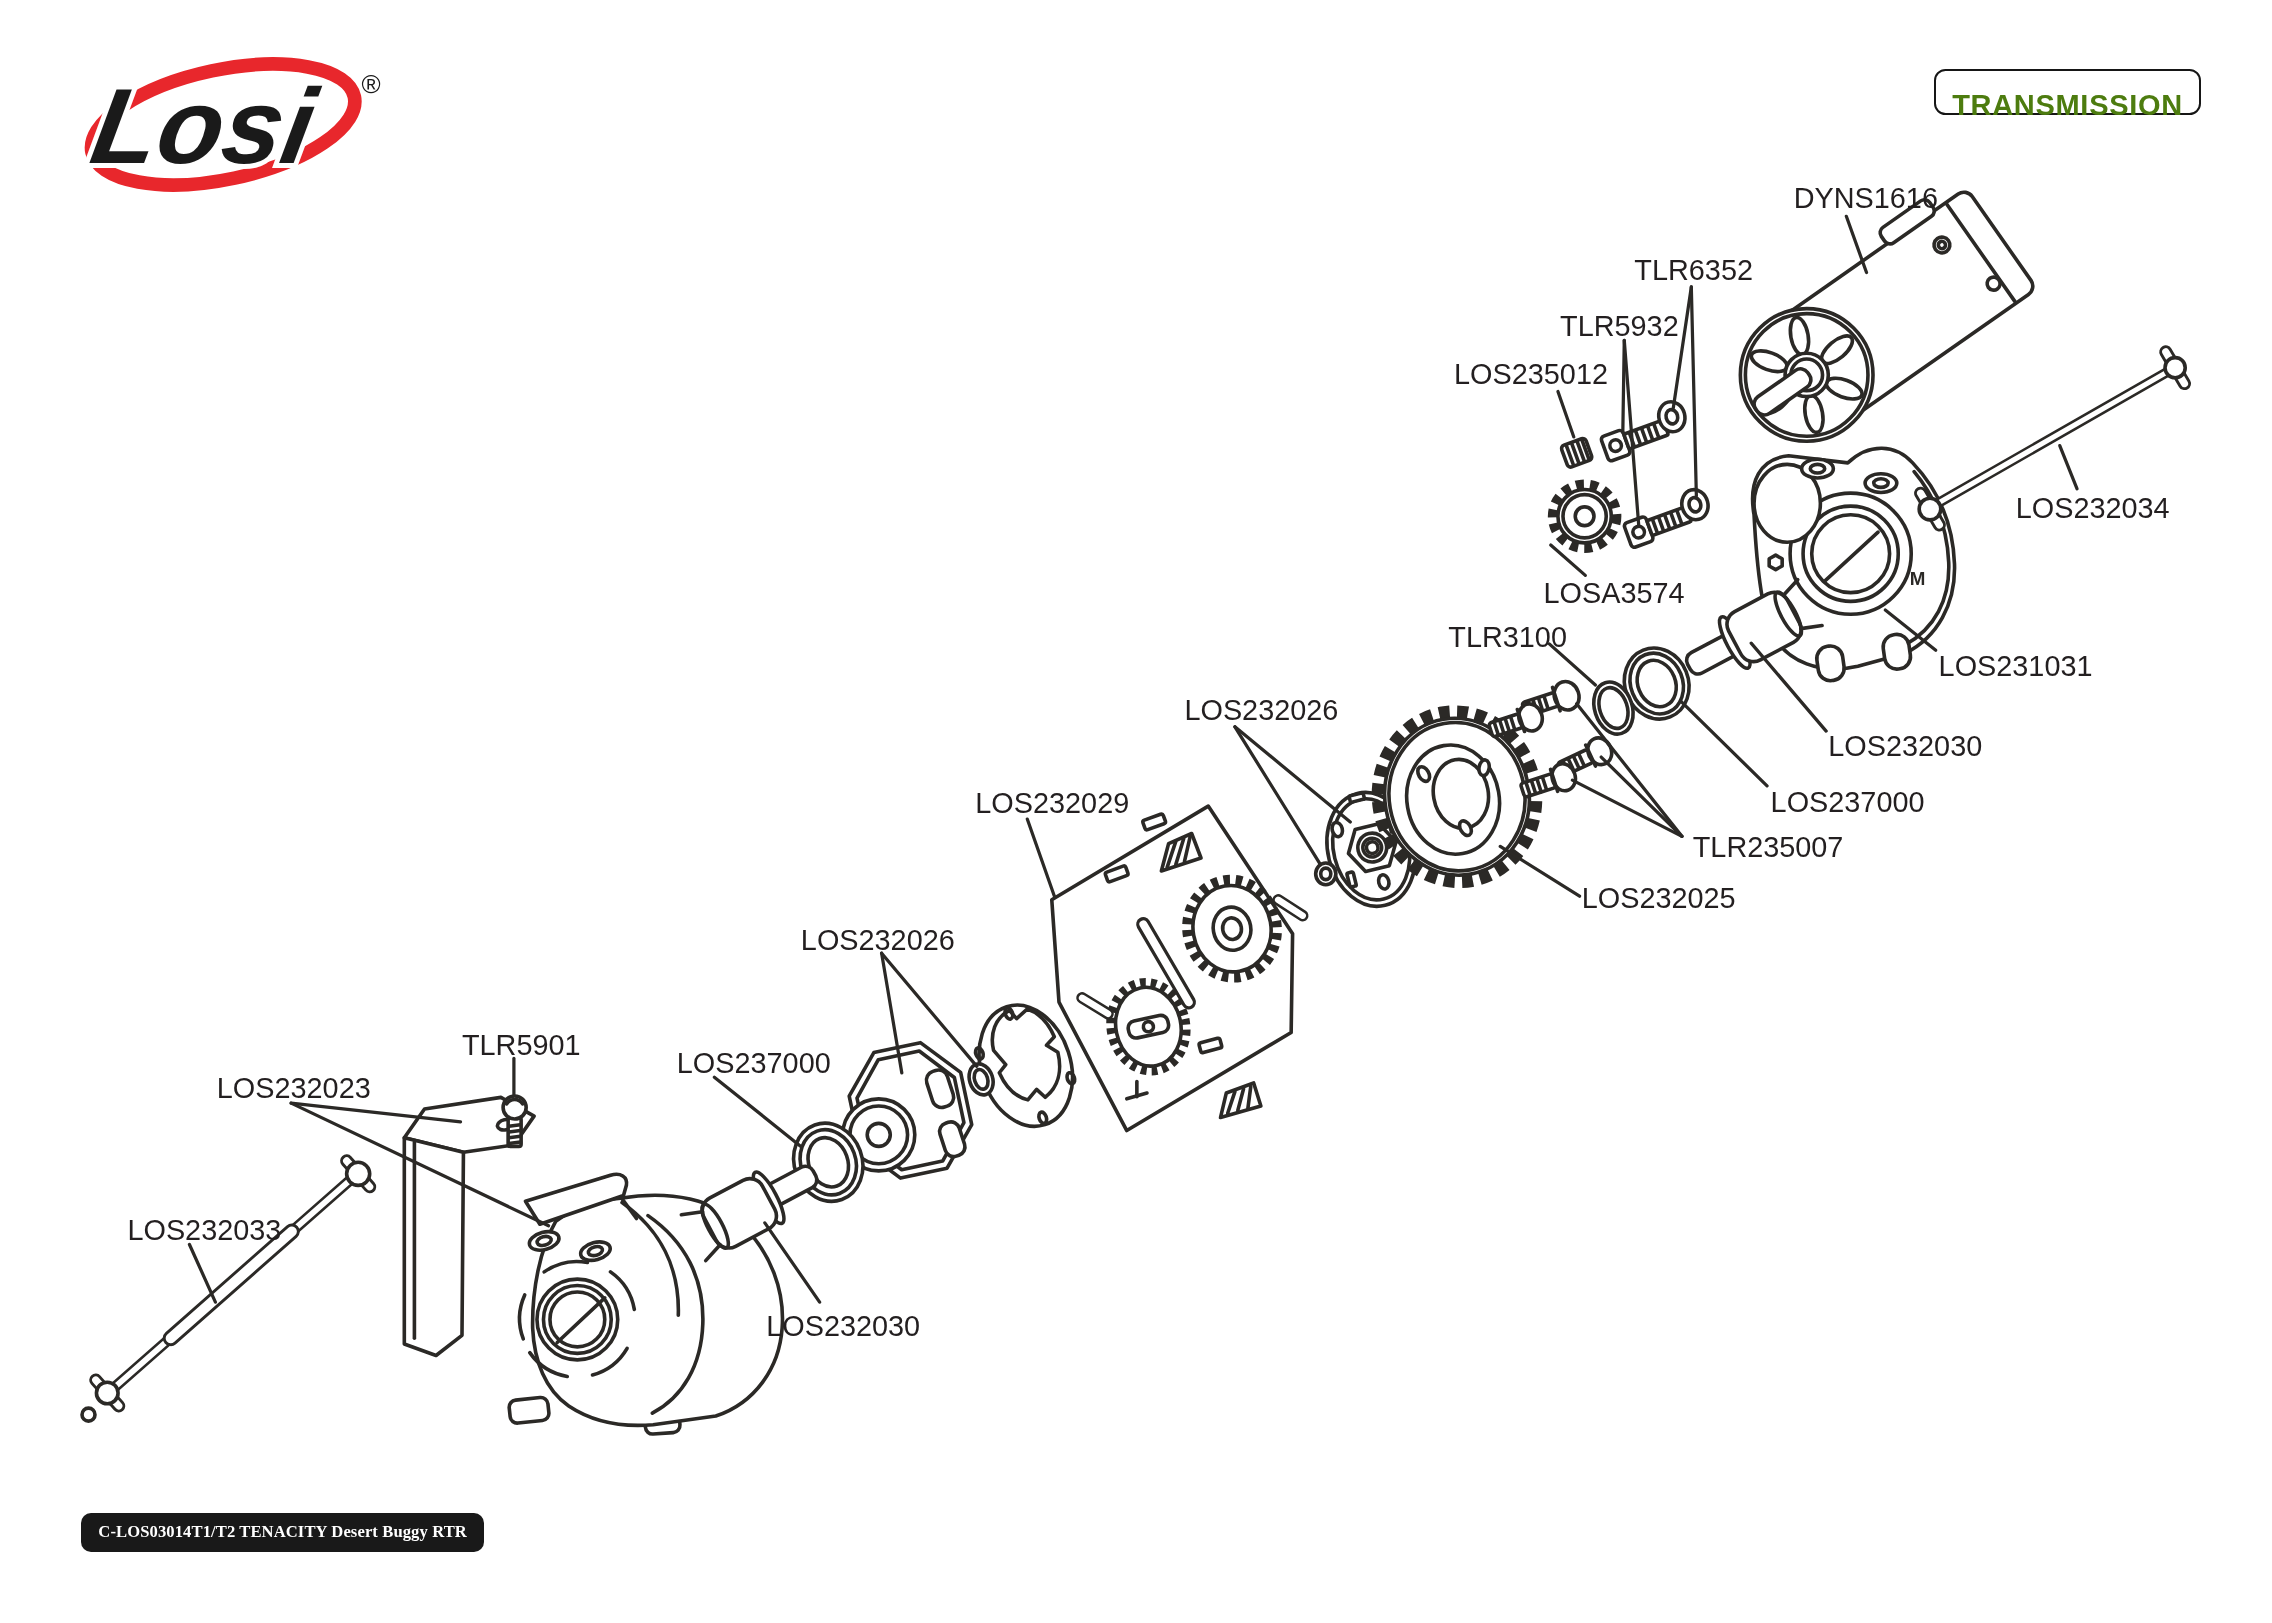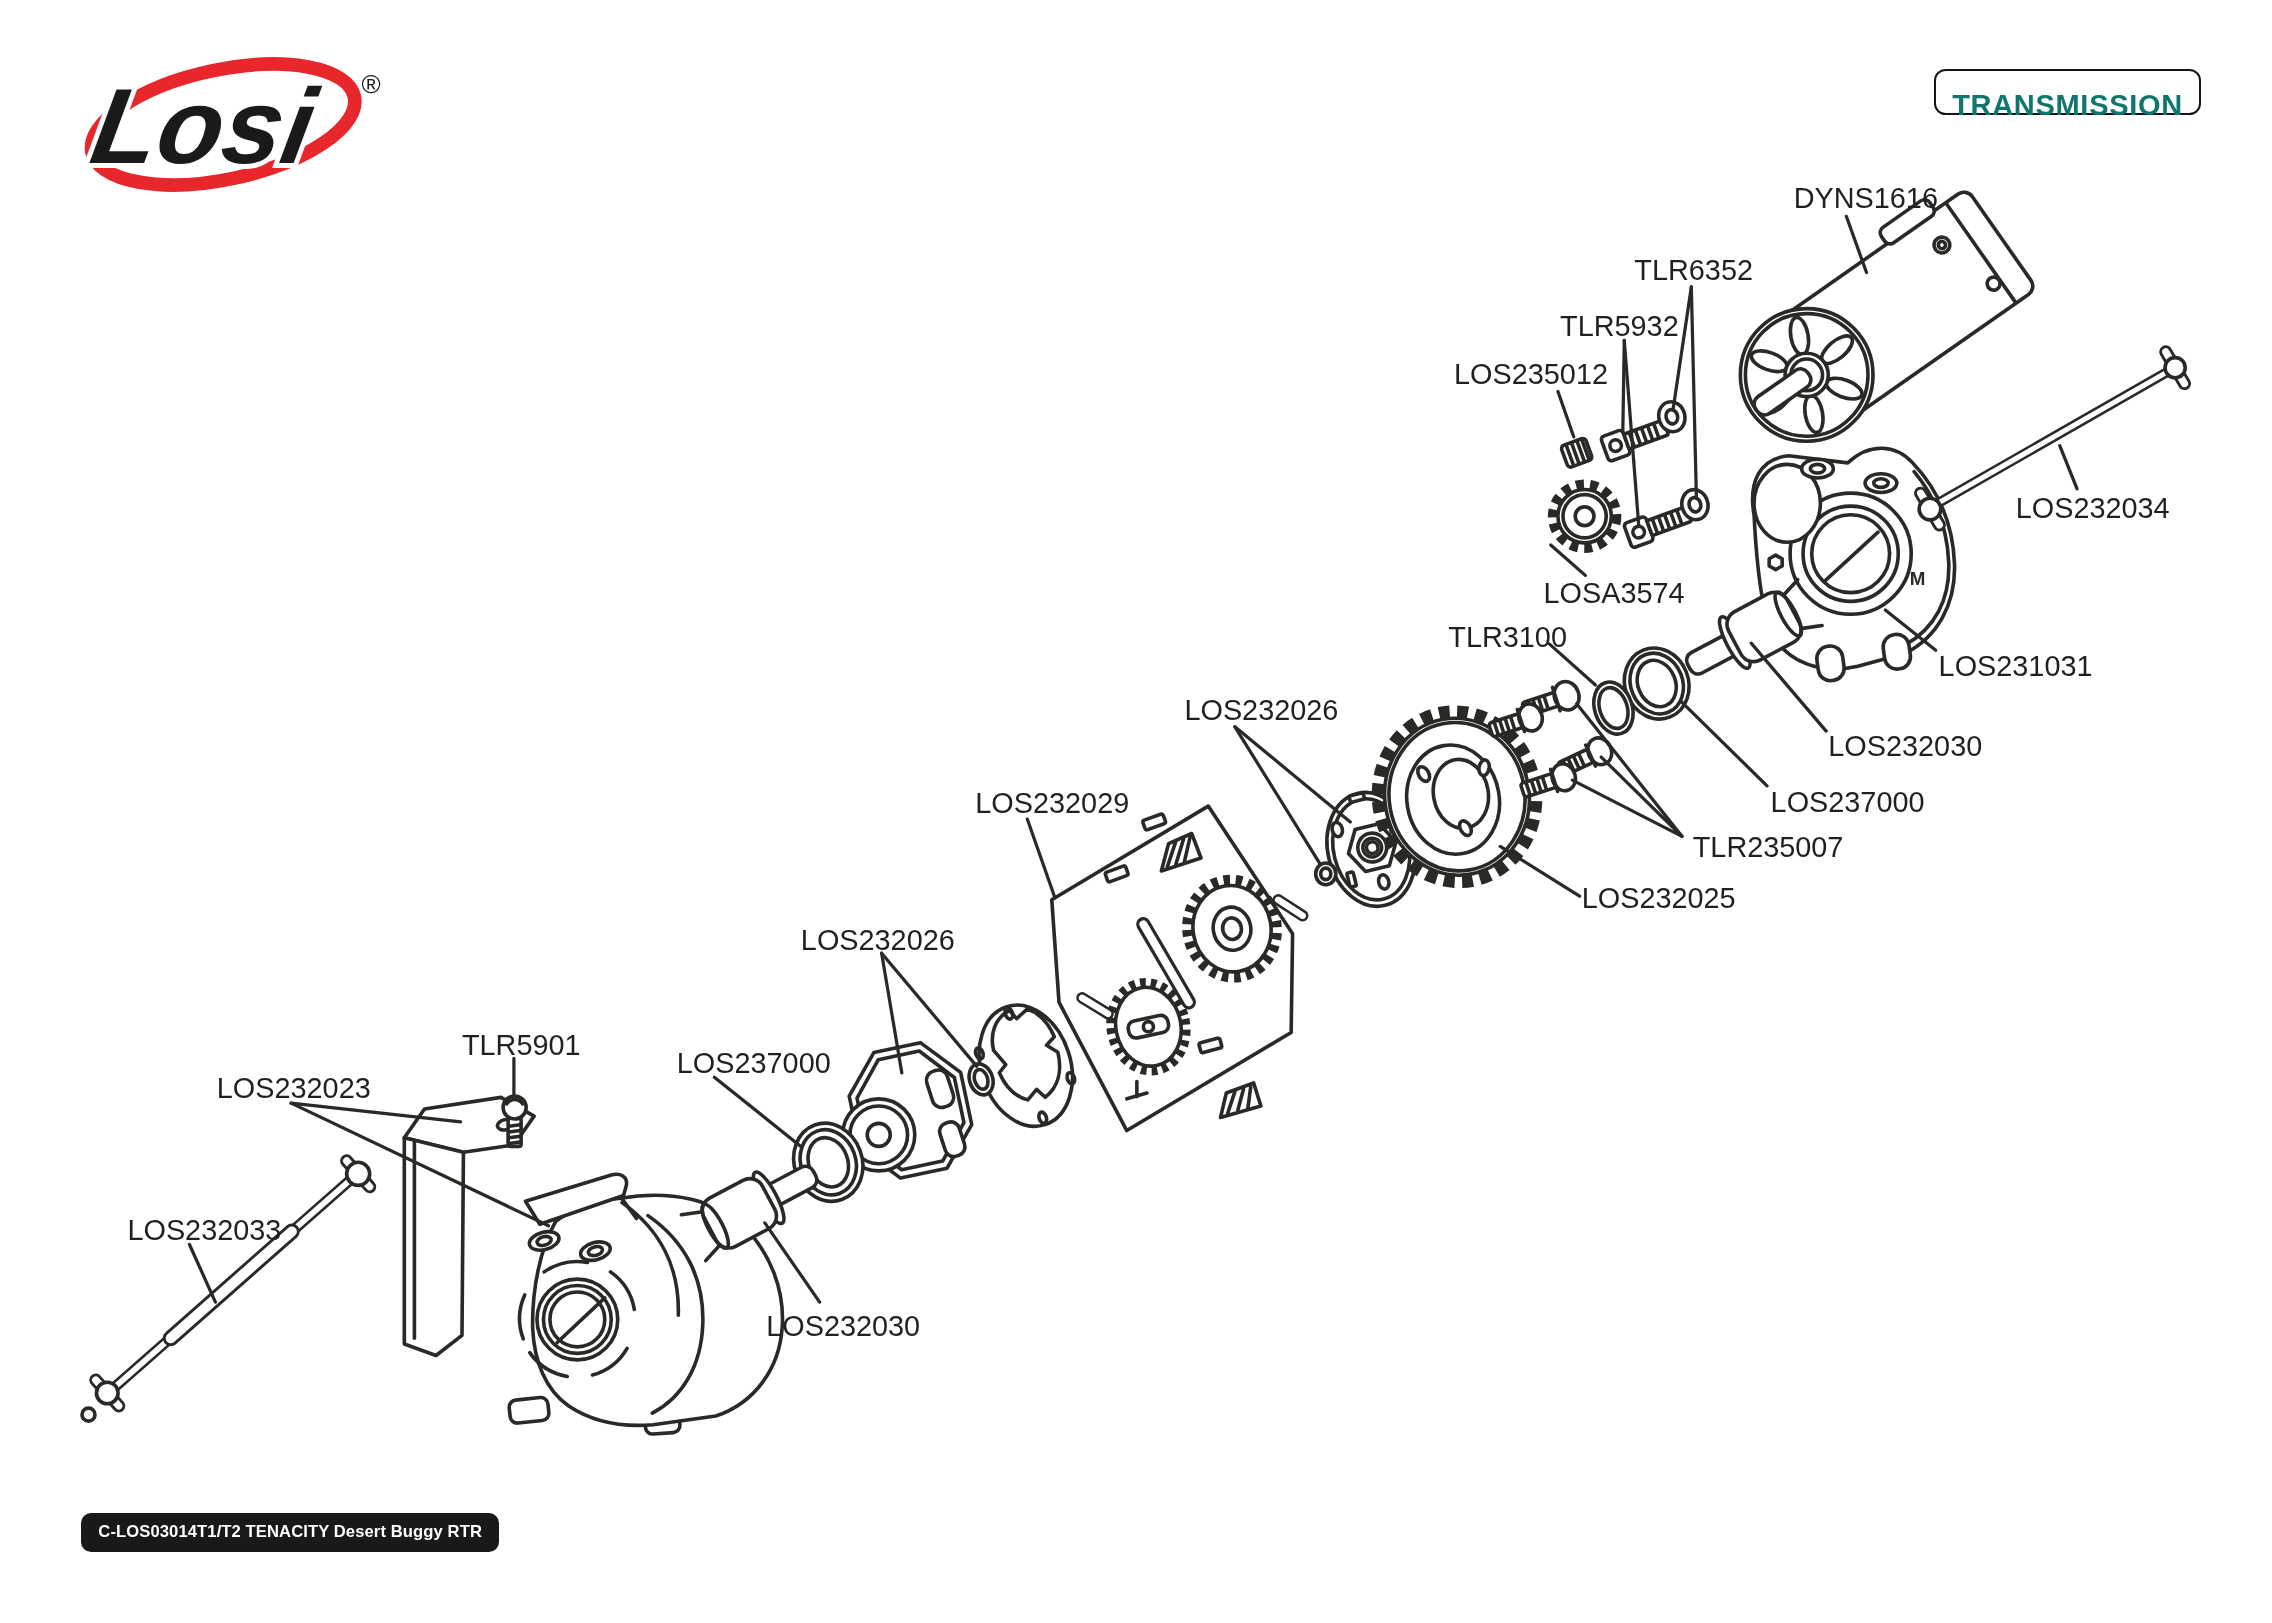--- a/index.html
+++ b/index.html
@@ -2,24 +2,24 @@
 <html style="font-size:11.5px"><head>
 <meta charset="utf-8">
 <style>
   html,body{margin:0;padding:0;background:#ffffff;}
   .page{position:relative;width:2273px;height:1623px;background:#ffffff;overflow:hidden;
         font-family:"Liberation Sans",sans-serif;}
   
   .section-badge{position:absolute;left:1934px;top:69px;width:267px;height:46px;
        border:2.9px solid #161616;border-radius:11.5px;display:flex;align-items:center;justify-content:center;
        box-sizing:border-box;background:#fff;}
-  .section-badge span{font-weight:bold;font-size:29px;letter-spacing:0.7px;color:#0f766e;margin-top:27px;}
+  .section-badge span{font-weight:bold;font-size:29px;letter-spacing:0.7px;color:#4d7c0f;margin-top:27px;}
   
   .footer-badge{position:absolute;left:81px;top:1513px;background:#191919;border-radius:10px;
-       padding:9.4px 17.3px;color:#ffffff;font-weight:bold;font-size:16.6px;letter-spacing:0.1px;white-space:nowrap;}
+       padding:9.4px 17.3px;color:#ffffff;font-weight:bold;font-size:16.6px;letter-spacing:0.1px;white-space:nowrap;font-family:Liberation Serif, serif;}
   
   .logo{position:absolute;left:79px;top:56px;}
   
   .ln{fill:none;stroke:#2b2926;stroke-width:5;stroke-linecap:round;stroke-linejoin:round;}
   .fw{fill:#ffffff;stroke:#2b2926;stroke-width:5;stroke-linecap:round;stroke-linejoin:round;}
   .rodD{stroke:#2b2926;stroke-linecap:round;fill:none;}
   .rodW{stroke:#ffffff;stroke-linecap:round;fill:none;}
   .leader{stroke:#2b2926;stroke-width:4.5;stroke-linecap:round;}
   .callout{font:40px "Liberation Sans",sans-serif;fill:#231f20;}
   .mark{font:bold 26px "Liberation Sans",sans-serif;fill:#2b2926;}

